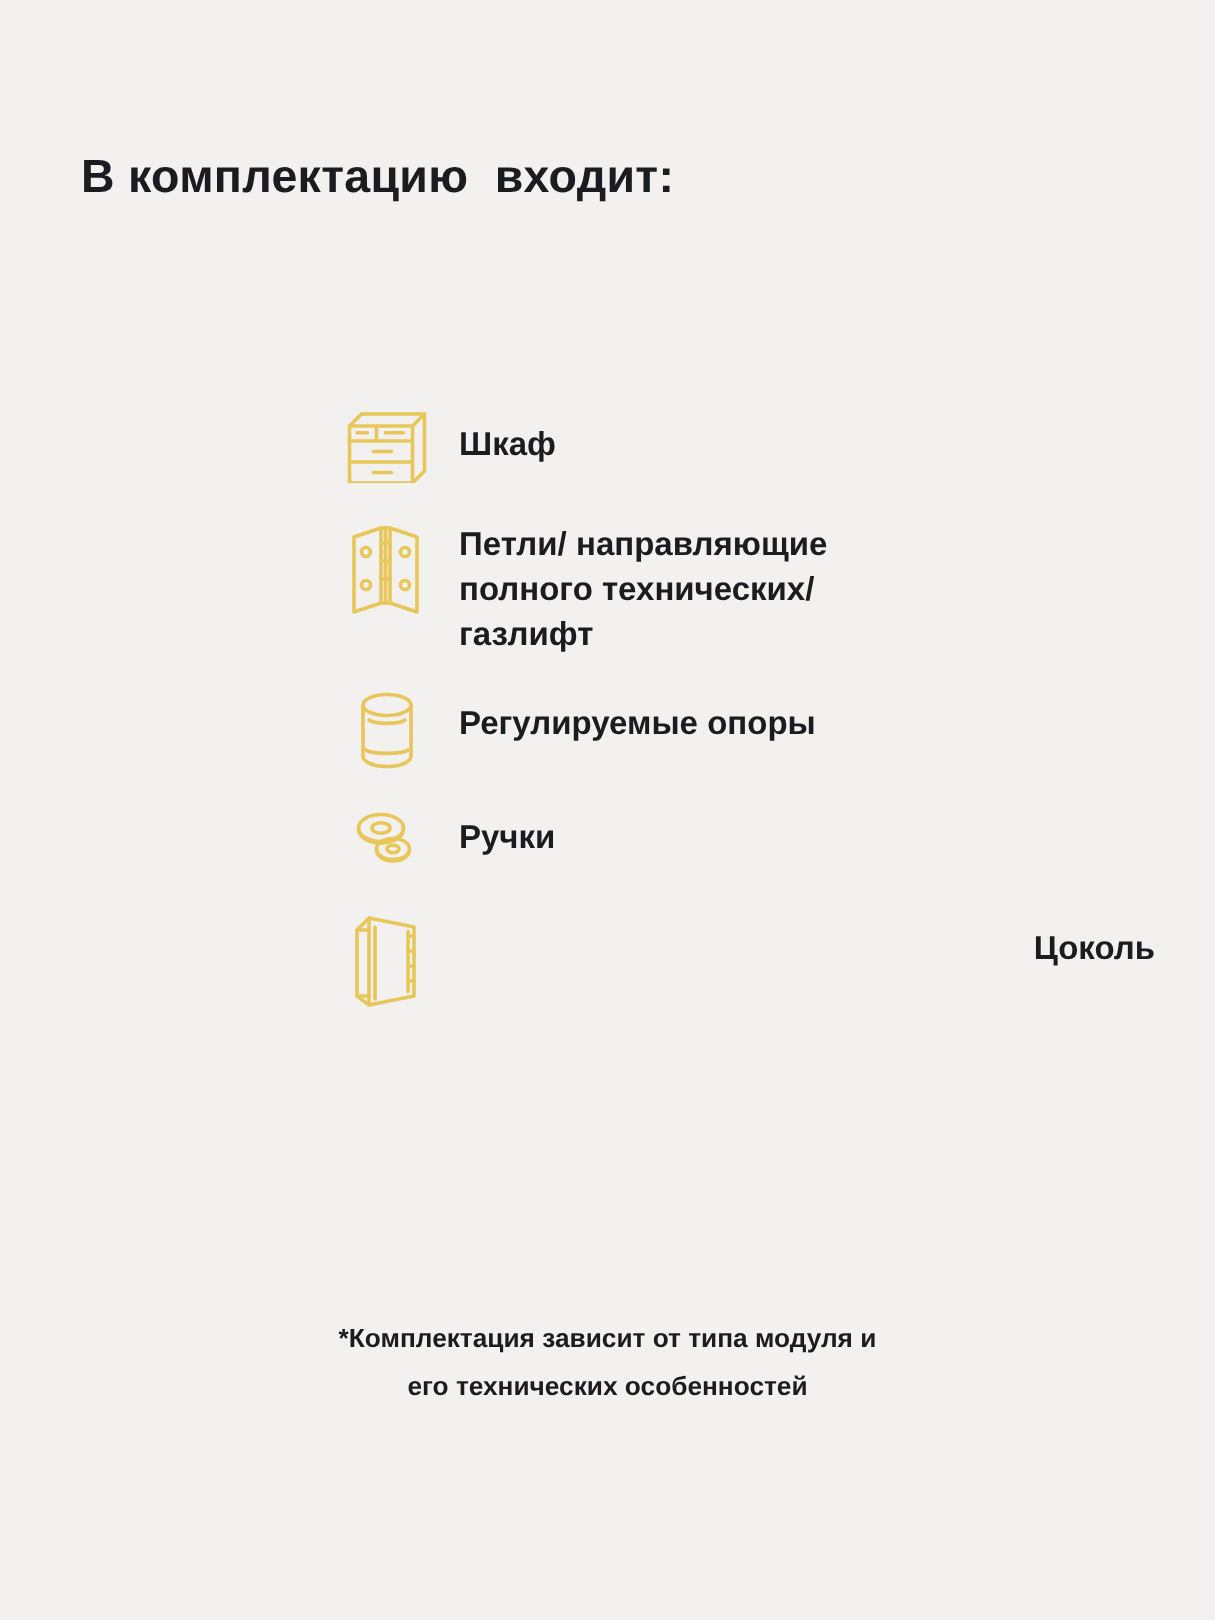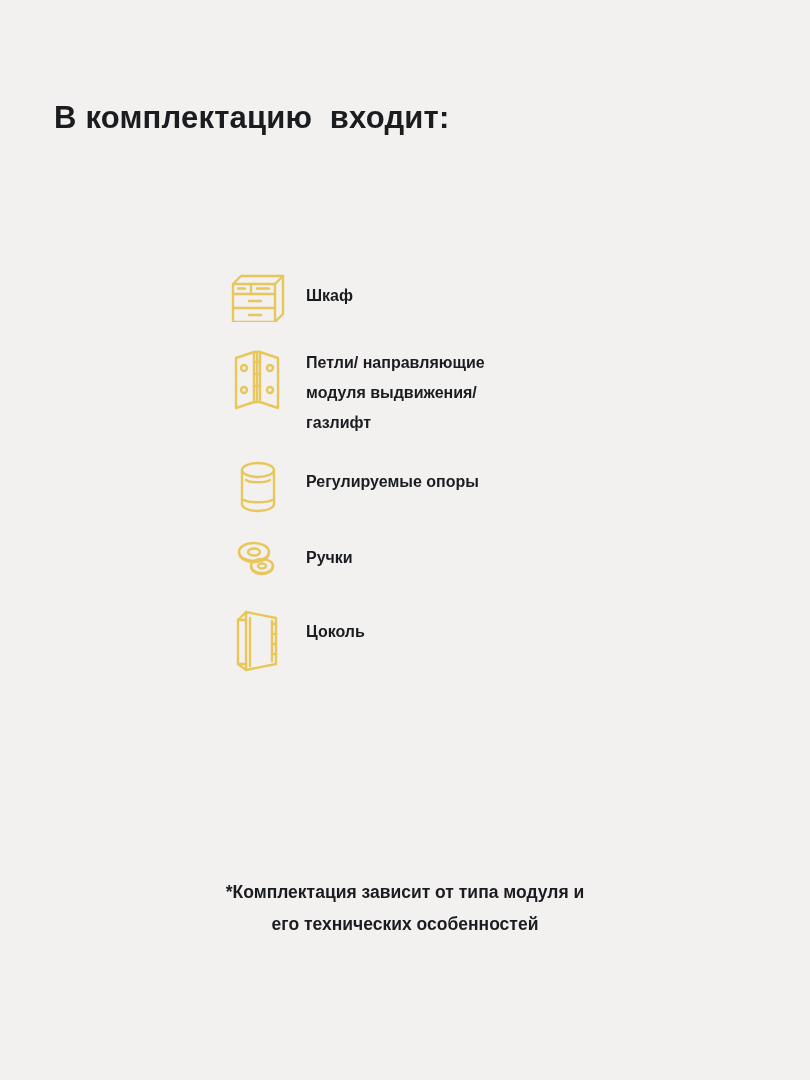--- a/index.html
+++ b/index.html
@@ -44,33 +44,33 @@
   }
   .item .icon-wrap {
     width: 96px;
     flex: 0 0 96px;
     display: flex;
     align-items: center;
     justify-content: center;
     padding-top: 2px;
   }
   .item .label {
-    font-size: 16px;
+    font-size: 22px;
     font-weight: bold;
     line-height: 30px;
     color: #1b1c20;
     padding-top: 9px;
     white-space: pre-line;
   }
   
   .item.r1 .icon-wrap { padding-top: 0; }
   .item.r3 .label { padding-top: 2px; }
   .item.r3 { min-height: 96px; }
   .item.r4 { margin-top: 4px; }
-  .item.r6 { margin-top: 6px; }
+  .item.r6 { margin-top: 6px; justify-content: space-between; }
 
   .footnote {
     position: absolute;
     left: 0;
     right: 0;
     top: 876px;
     text-align: center;
     font-size: 17.5px;
     font-weight: bold;
     line-height: 32px;
@@ -118,21 +118,21 @@
           <circle cx="14" cy="20" r="3"></circle>
           <circle cx="14" cy="42" r="3"></circle>
           <circle cx="40" cy="20" r="3"></circle>
           <circle cx="40" cy="42" r="3"></circle>
           <path d="M24 14 L30 14"></path>
           <path d="M24 26 L30 26"></path>
           <path d="M24 38 L30 38"></path>
         </svg>
       </span>
       <span class="label">Петли/ направляющие
-модуля выдвижения/
+полного технических/
 газлифт</span>
     </div>
 
     <div class="item r4">
       <span class="icon-wrap">
         <svg width="48" height="58" viewBox="0 0 48 58" fill="none" stroke="#e8c65a" stroke-width="2.4" stroke-linecap="round" stroke-linejoin="round">
           <ellipse cx="24" cy="10" rx="16" ry="7"></ellipse>
           <path d="M8 10 L8 44"></path>
           <path d="M40 10 L40 44"></path>
           <path d="M8 44 C8 48, 15 51, 24 51 C33 51, 40 48, 40 44"></path>

